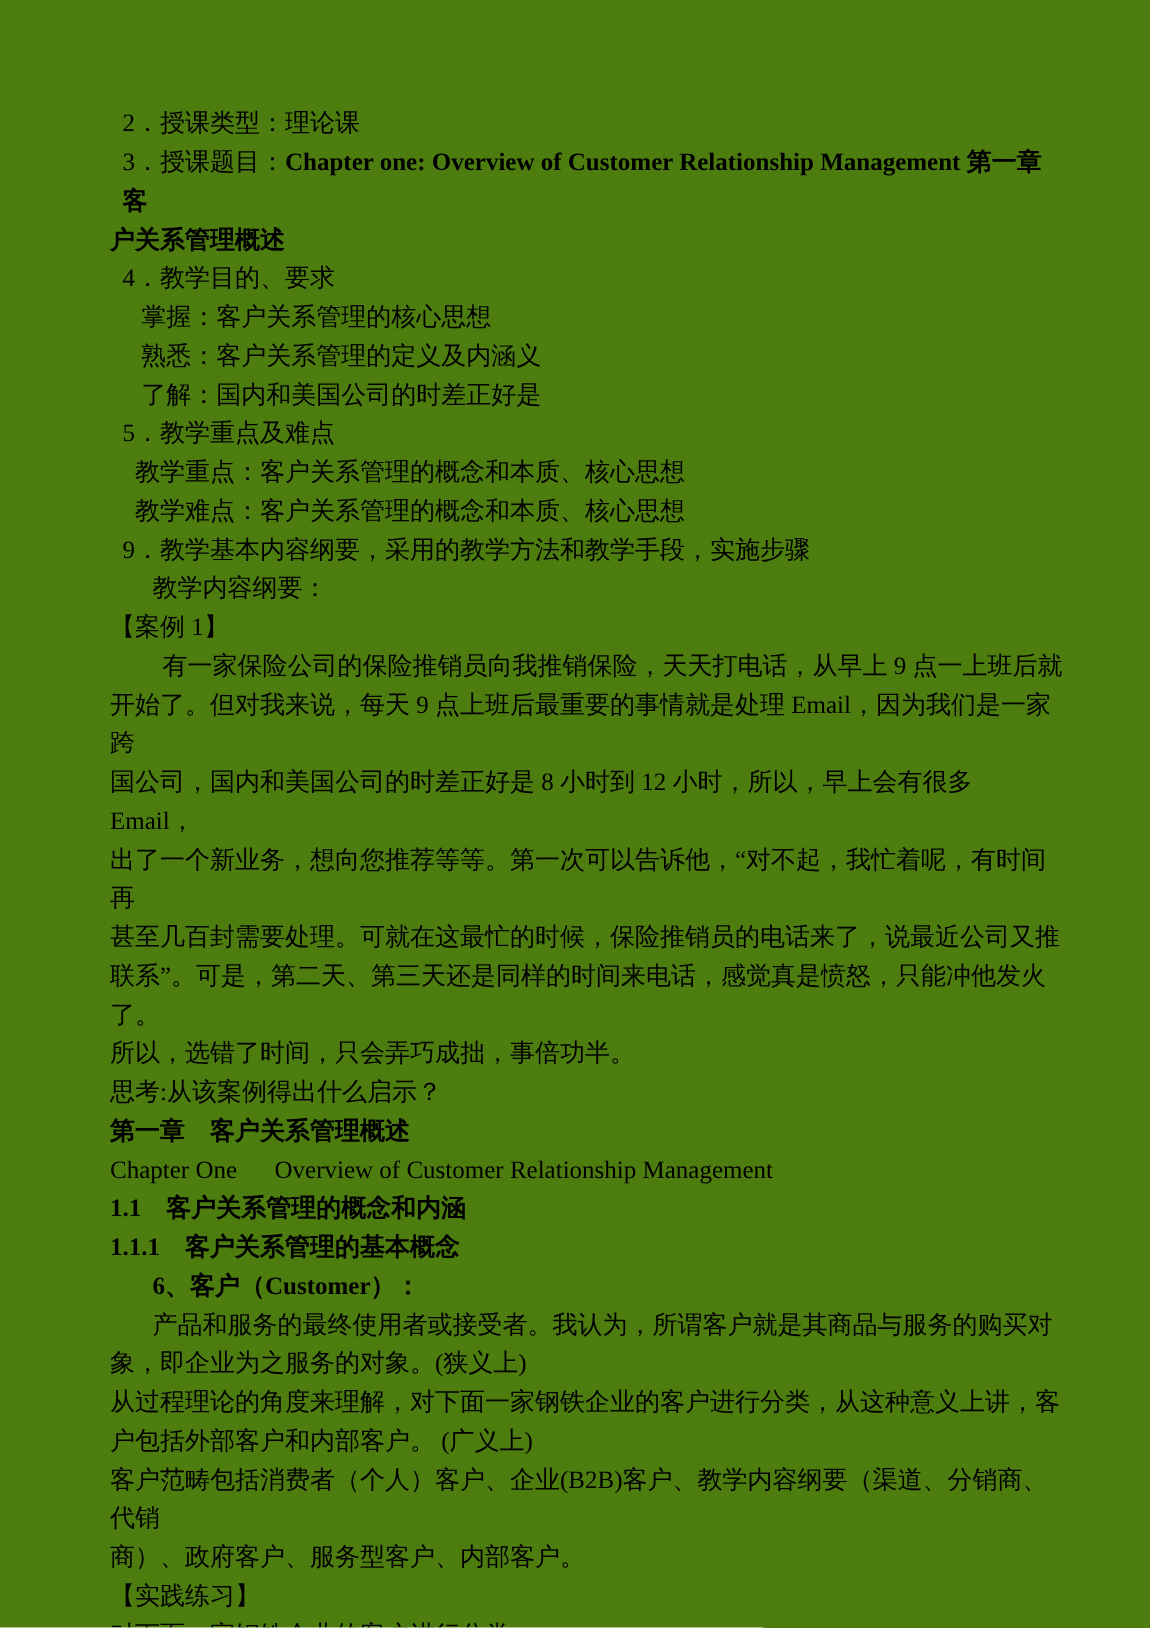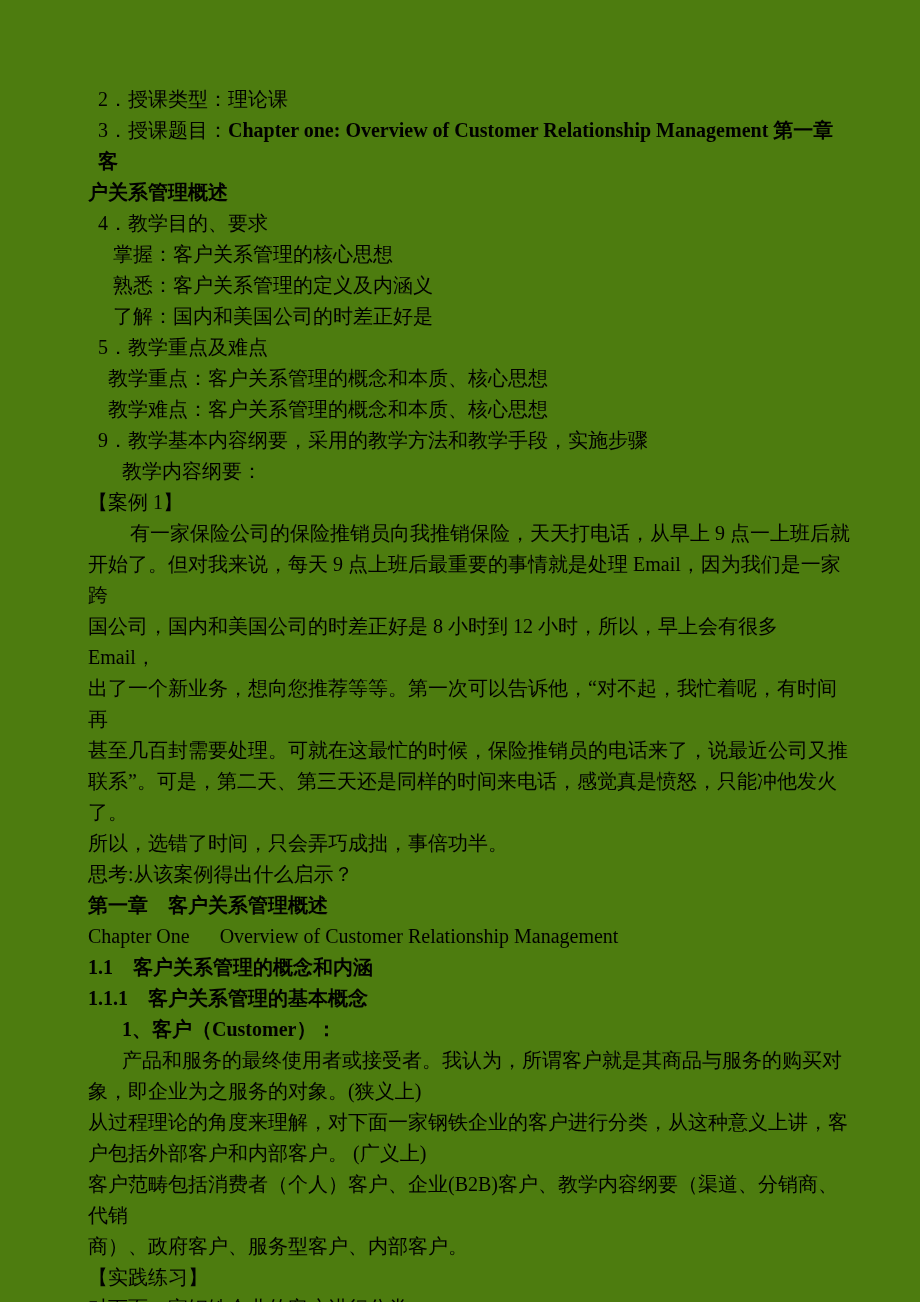--- a/index.html
+++ b/index.html
@@ -54,21 +54,21 @@
   <p class="ln">国公司，国内和美国公司的时差正好是 8 小时到 12 小时，所以，早上会有很多 Email，</p>
   <p class="ln">出了一个新业务，想向您推荐等等。第一次可以告诉他，“对不起，我忙着呢，有时间再</p>
   <p class="ln">甚至几百封需要处理。可就在这最忙的时候，保险推销员的电话来了，说最近公司又推</p>
   <p class="ln">联系”。可是，第二天、第三天还是同样的时间来电话，感觉真是愤怒，只能冲他发火了。</p>
   <p class="ln">所以，选错了时间，只会弄巧成拙，事倍功半。</p>
   <p class="ln">思考:从该案例得出什么启示？</p>
   <p class="ln b">第一章　客户关系管理概述</p>
   <p class="ln">Chapter One      Overview of Customer Relationship Management</p>
   <p class="ln b">1.1　客户关系管理的概念和内涵</p>
   <p class="ln b">1.1.1　客户关系管理的基本概念</p>
-  <p class="ln b i4">1、客户（Customer）：</p>
+  <p class="ln b i4">6、客户（Customer）：</p>
   <p class="ln i4">产品和服务的最终使用者或接受者。我认为，所谓客户就是其商品与服务的购买对</p>
   <p class="ln">象，即企业为之服务的对象。(狭义上)</p>
   <p class="ln">从过程理论的角度来理解，对下面一家钢铁企业的客户进行分类，从这种意义上讲，客</p>
   <p class="ln">户包括外部客户和内部客户。 (广义上)</p>
   <p class="ln">客户范畴包括消费者（个人）客户、企业(B2B)客户、教学内容纲要（渠道、分销商、代销</p>
   <p class="ln">商）、政府客户、服务型客户、内部客户。</p>
   <p class="ln">【实践练习】</p>
   <p class="ln">对下面一家钢铁企业的客户进行分类</p>
 
 </div>

